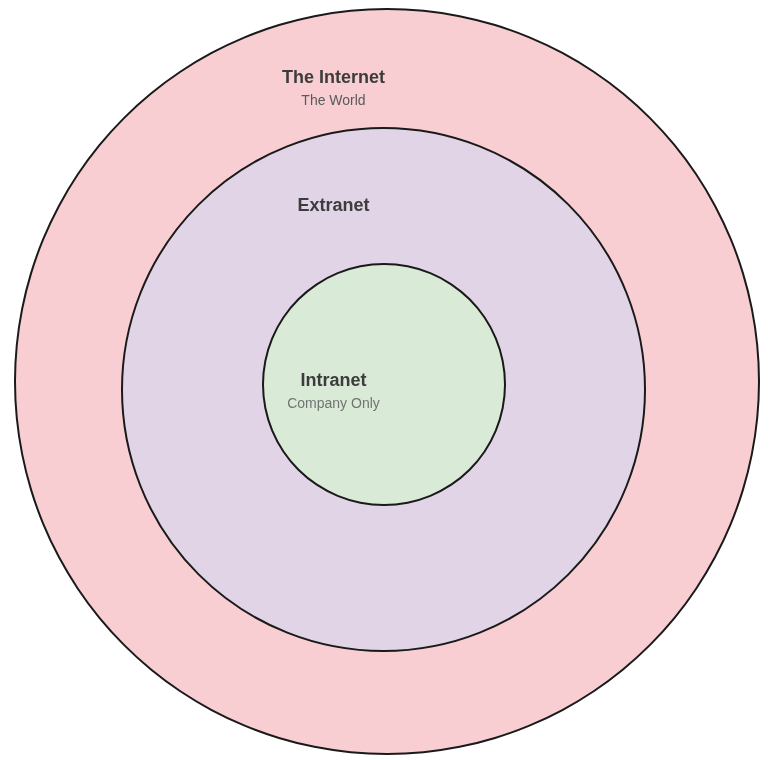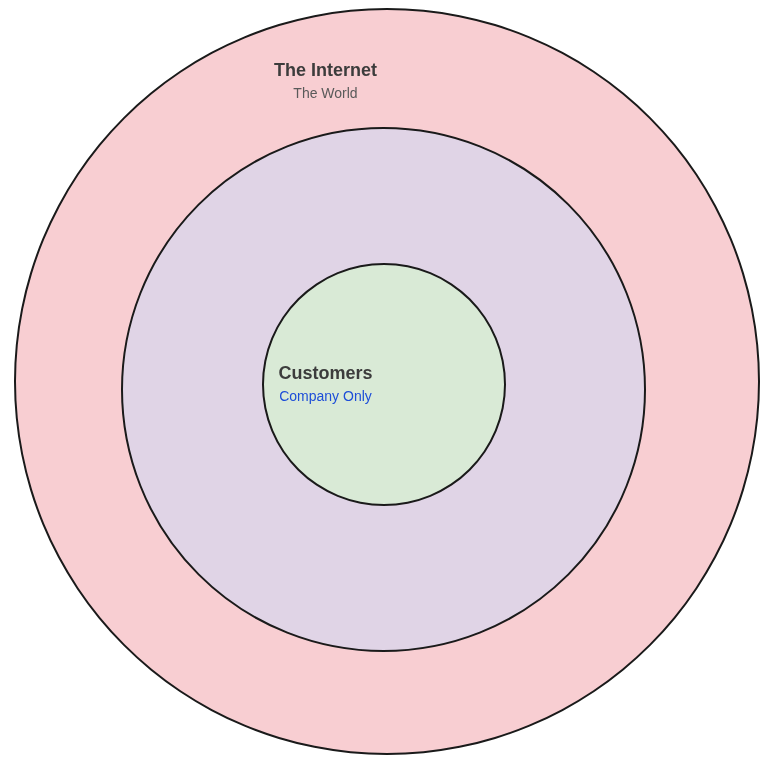--- a/index.html
+++ b/index.html
@@ -33,24 +33,25 @@
       height: 525px;
     }
     #inner {
       left: 262px;
       top: 263px;
       width: 244px;
       height: 243px;
     }
     .label {
       position: absolute;
-      left: 0;
+      left: 8px;
       width: 651px;
       text-align: center;
       line-height: 23px;
+      margin-top: 7px;
     }
     .label .title {
       display: block;
       font-weight: bold;
       font-size: 18px;
     }
     .label .subtitle {
       display: block;
       font-size: 14px;
     }
@@ -64,18 +65,19 @@
 <div id="outer" class="circle" style="background: rgb(248, 206, 210); border-color: rgb(26, 26, 26);"></div>
 <div id="middle" class="circle" style="background: rgb(224, 212, 230); border-color: rgb(26, 26, 26);"></div>
 <div id="inner" class="circle" style="background: rgb(217, 234, 214); border-color: rgb(26, 26, 26);"></div>
 
 <div id="label-outer" class="label">
   <span class="title" style="color: rgb(60, 60, 60);">The Internet</span>
   <span class="subtitle" style="color: rgb(90, 90, 90);">The World</span>
 </div>
 
 <div id="label-middle" class="label">
+  <span class="title" style="color: rgb(60, 60, 60);">Extranet</span>
 </div>
 
 <div id="label-inner" class="label">
-  <span class="title" style="color: rgb(60, 60, 60);">Customers</span>
-  <span class="subtitle" style="color: #1d4ed8;">Company Only</span>
+  <span class="title" style="color: rgb(60, 60, 60);">Intranet</span>
+  <span class="subtitle" style="color: #737373;">Company Only</span>
 </div>
 
 </body></html>

